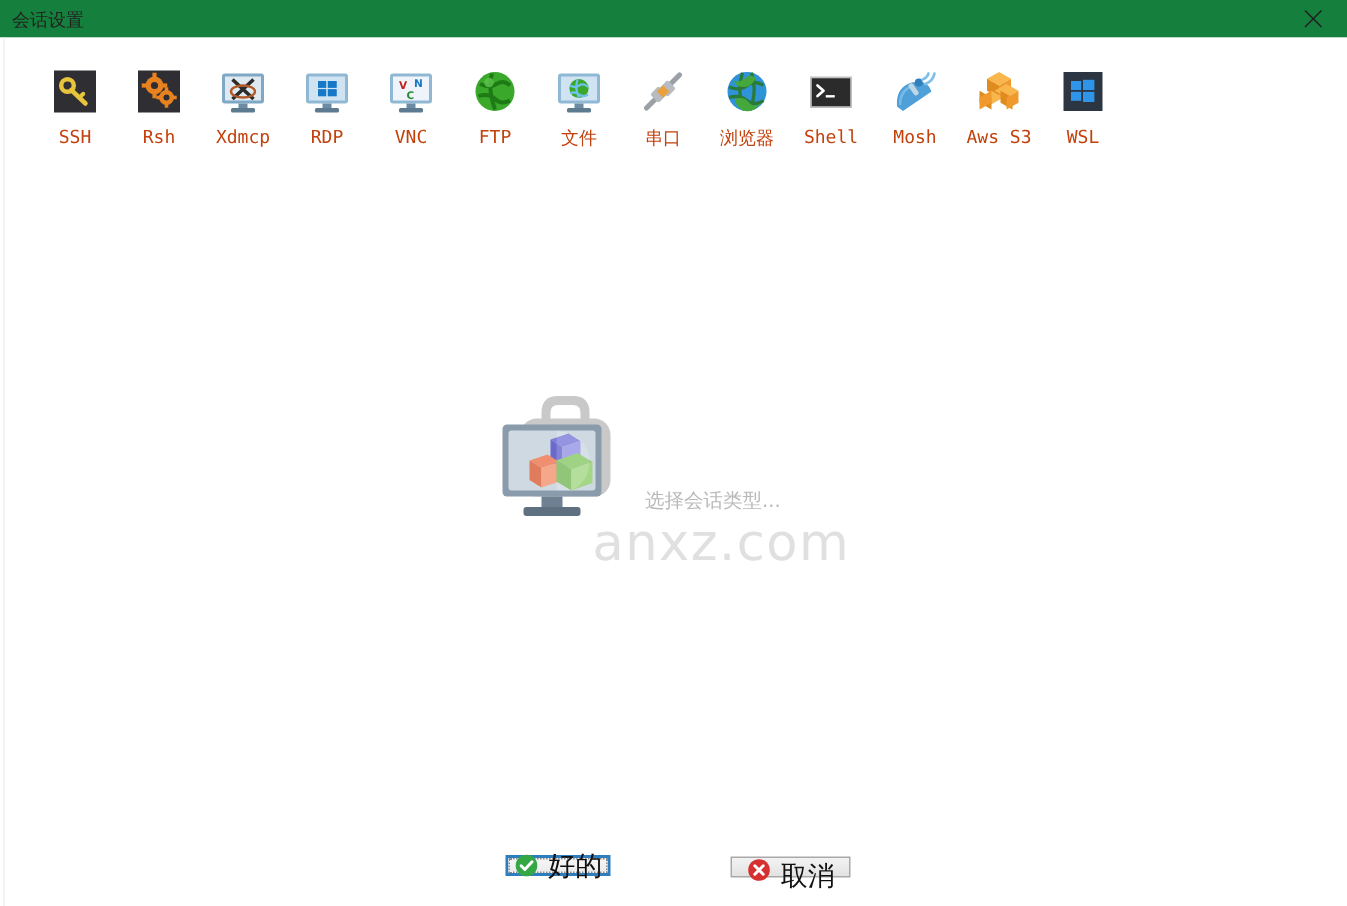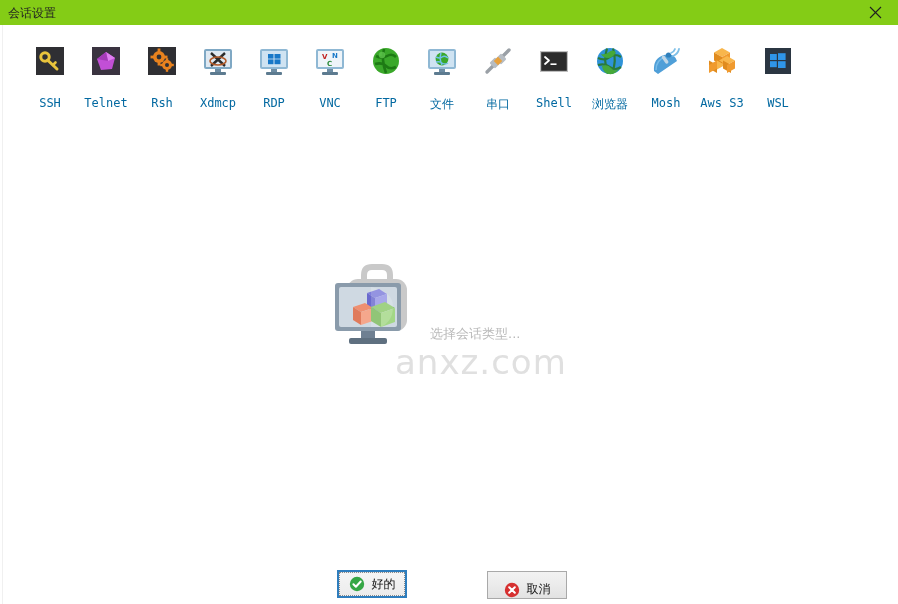--- a/index.html
+++ b/index.html
@@ -14,21 +14,21 @@
     overflow: hidden;
     position: relative;
   }
 
   
   .titlebar {
     position: absolute;
     left: 0; top: 0;
     width: 898px;
     height: 25px;
-    background: #84cc16;
+    background: #15803d;
     border-bottom: 1px solid #e3e3e3;
   }
   .titlebar-text {
     position: absolute;
     left: 8px; top: 5px;
     font-size: 12px;
     color: #222222;
     font-family: "DejaVu Sans", sans-serif;
     white-space: nowrap;
   }
@@ -75,24 +75,24 @@
     flex-direction: column;
     align-items: center;
     cursor: default;
   }
   .icon-glyph {
     width: 32px; height: 32px;
     display: block;
     position: relative;
   }
   .icon-label {
-    margin-top: 19px;
+    margin-top: 7px;
     font-family: "DejaVu Sans Mono", monospace;
     font-size: 12px;
-    color: #0369a1;
+    color: #c2410c;
     white-space: nowrap;
     letter-spacing: 0px;
   }
   .icon-label.cjk {
     font-family: "DejaVu Sans", sans-serif;
     font-size: 12px;
   }
 
   
   .center-wrap {
@@ -142,27 +142,27 @@
     color: #e0e0e0;
     letter-spacing: 1px;
     line-height: 36px;
     white-space: nowrap;
     margin-top: 10px;
   }
 
   
   .btn {
     position: absolute;
-    height: 28px;
+    height: 14px;
     display: flex;
-    align-items: flex-end;
+    align-items: flex-start;
     justify-content: center;
     background: linear-gradient(to bottom, #f2f2f2 0%, #ebebeb 50%, #e2e2e2 100%);
     border: 1px solid #a9a9a9;
-    font-size: 12px;
+    font-size: 18px;
     color: #101010;
     font-family: "DejaVu Sans", sans-serif;
     cursor: default;
     box-sizing: border-box;
   }
   .btn .btn-icon {
     width: 16px; height: 16px;
     margin-right: 7px;
     display: block;
   }
@@ -205,29 +205,20 @@
 
   <div class="icon-bar">
       <div class="icon-item">
         <div class="icon-glyph"><svg width="32" height="32" viewBox="0 0 32 32">
             <rect x="2" y="2" width="28" height="28" fill="#2f2f33"></rect>
             <circle cx="11" cy="12" r="4.2" fill="none" stroke="#e8c33c" stroke-width="3"></circle>
             <path d="M13.5 15 L23 24" stroke="#e8c33c" stroke-width="3" stroke-linecap="round"></path>
             <path d="M19 20 L21.5 17.5" stroke="#e8c33c" stroke-width="2.6" stroke-linecap="round"></path>
           </svg></div>
         <div class="icon-label">SSH</div>
-      </div>
-      <div class="icon-item">
-        <div class="icon-glyph"><svg width="32" height="32" viewBox="0 0 32 32">
-            <rect x="2" y="2" width="28" height="28" fill="#3a3340"></rect>
-            <polygon points="16,7 25,13 22,24 11,25 7,14" fill="#c24fd6"></polygon>
-            <polygon points="16,7 25,13 18,16" fill="#e07ef0"></polygon>
-            <polygon points="16,7 7,14 18,16" fill="#a53bb8"></polygon>
-          </svg></div>
-        <div class="icon-label">Telnet</div>
       </div>
       <div class="icon-item">
         <div class="icon-glyph"><svg width="32" height="32" viewBox="0 0 32 32">
             <rect x="2" y="2" width="28" height="28" fill="#2f2f33"></rect>
             <g fill="#e8821e">
               <circle cx="13" cy="12" r="6"></circle>
               <circle cx="21" cy="20" r="5"></circle>
             </g>
             <circle cx="13" cy="12" r="2.4" fill="#2f2f33"></circle>
             <circle cx="21" cy="20" r="2" fill="#2f2f33"></circle>
@@ -308,35 +299,35 @@
               <path d="M20 12 L27 5"></path>
             </g>
             <rect x="9" y="14" width="8" height="8" rx="1.5" fill="#b6bcc2" transform="rotate(45 13 18)"></rect>
             <rect x="15" y="10" width="8" height="8" rx="1.5" fill="#b6bcc2" transform="rotate(45 19 14)"></rect>
             <rect x="13" y="13" width="6" height="6" fill="#e8a13c" transform="rotate(45 16 16)"></rect>
           </svg></div>
         <div class="icon-label cjk">串口</div>
       </div>
       <div class="icon-item">
         <div class="icon-glyph"><svg width="32" height="32" viewBox="0 0 32 32">
+            <circle cx="16" cy="16" r="13" fill="#2f93d8"></circle>
+            <path d="M4 13 q7 3 12 -1 q5 -4 11 0 M4 20 q7 -2 12 2 q5 4 11 0 M13 3.5 q-4 12 1 25 M19 3.5 q4 12 -1 25" fill="none" stroke="#2a7a3a" stroke-width="2.2"></path>
+            <path d="M7 9 q5 1 8 -2 q3 -3 7 0 q-3 6 -8 6 q-5 0 -7 -4 z" fill="#45a83a"></path>
+            <path d="M8 21 q6 -2 9 2 q3 4 8 1 q-4 6 -10 5 q-6 -1 -7 -8 z" fill="#45a83a"></path>
+          </svg></div>
+        <div class="icon-label cjk">浏览器</div>
+      </div>
+      <div class="icon-item">
+        <div class="icon-glyph"><svg width="32" height="32" viewBox="0 0 32 32">
             <rect x="2" y="6" width="28" height="21" fill="#bfbfbf"></rect>
             <rect x="3.2" y="7.2" width="25.6" height="18.6" fill="#2b2b2b"></rect>
             <path d="M7 12 L11 15.5 L7 19" stroke="#ffffff" stroke-width="1.8" fill="none" stroke-linecap="round" stroke-linejoin="round"></path>
             <rect x="12.5" y="18.4" width="6" height="1.6" fill="#ffffff"></rect>
           </svg></div>
         <div class="icon-label">Shell</div>
-      </div>
-      <div class="icon-item">
-        <div class="icon-glyph"><svg width="32" height="32" viewBox="0 0 32 32">
-            <circle cx="16" cy="16" r="13" fill="#2f93d8"></circle>
-            <path d="M4 13 q7 3 12 -1 q5 -4 11 0 M4 20 q7 -2 12 2 q5 4 11 0 M13 3.5 q-4 12 1 25 M19 3.5 q4 12 -1 25" fill="none" stroke="#2a7a3a" stroke-width="2.2"></path>
-            <path d="M7 9 q5 1 8 -2 q3 -3 7 0 q-3 6 -8 6 q-5 0 -7 -4 z" fill="#45a83a"></path>
-            <path d="M8 21 q6 -2 9 2 q3 4 8 1 q-4 6 -10 5 q-6 -1 -7 -8 z" fill="#45a83a"></path>
-          </svg></div>
-        <div class="icon-label cjk">浏览器</div>
       </div>
       <div class="icon-item">
         <div class="icon-glyph"><svg width="32" height="32" viewBox="0 0 32 32">
             <path d="M4 26 q-1 -13 10 -16 q10 -3 13 6 L8 29 z" fill="#4f9fd8"></path>
             <path d="M6 25 q0 -10 9 -13" fill="none" stroke="#76bbe8" stroke-width="1.6"></path>
             <rect x="13" y="10" width="3.4" height="9" rx="1.5" fill="#bfd6e6" transform="rotate(-35 15 14)"></rect>
             <circle cx="18.5" cy="10" r="2.6" fill="#2f7fbb"></circle>
             <g fill="none" stroke="#7fc0e8" stroke-width="1.8" stroke-linecap="round">
               <path d="M21 8 q3 -1 4 -4"></path>
               <path d="M23 11 q5 -2 6 -7"></path>

